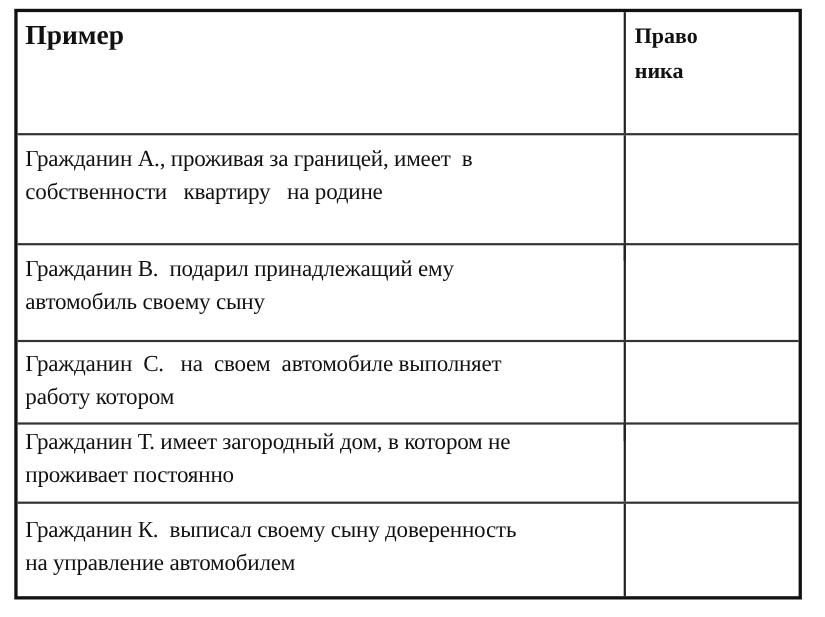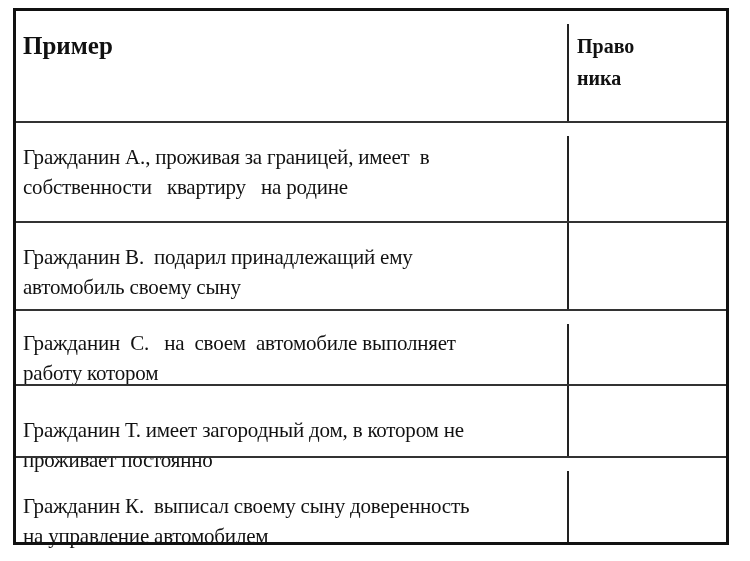--- a/index.html
+++ b/index.html
@@ -30,21 +30,20 @@
       width: 100%;
       box-sizing: border-box;
       border-top: 2px solid #333333;
     }
     .row.first { border-top: none; }
     .cell {
       position: absolute;
       top: 0;
       bottom: 0;
       box-sizing: border-box;
-      margin-top: 13px;
     }
     .c1 { left: 0; width: 551px; padding: 6px 8px 0 7px; }
     .c2 { left: 551px; right: 0; border-left: 2px solid #222222; padding: 6px 6px 0 8px; }
     .hdr {
       font-weight: bold;
       font-size: 25px;
       line-height: 31px;
     }
     .hdr2 {
       font-weight: bold;
@@ -98,31 +97,31 @@
     <div class="cell c1" style="padding-top:4px;">
       <div class="txt">Гражданин  С.   на  своем  автомобиле выполняет</div>
       <div class="txt">работу котором</div>
     </div>
     <div class="cell c2">
       <div class="txt"></div>
     </div>
   </div>
 
   <div class="row" style="top:373px; height:72px;">
-    <div class="cell c1" style="padding-top:16px;border-radius:26px;">
+    <div class="cell c1" style="padding-top:0;border-radius:26px;">
       <div class="txt">Гражданин Т. имеет загородный дом, в котором не</div>
       <div class="txt">проживает постоянно</div>
     </div>
     <div class="cell c2">
       <div class="txt"></div>
     </div>
   </div>
 
   <div class="row" style="top:445px; bottom:0;">
-    <div class="cell c1" style="padding-top:20px;">
+    <div class="cell c1" style="padding-top:8px;">
       <div class="txt">Гражданин К.  выписал своему сыну доверенность</div>
       <div class="txt">на управление автомобилем</div>
     </div>
     <div class="cell c2">
       <div class="txt"></div>
     </div>
   </div>
 
 </div>
 

